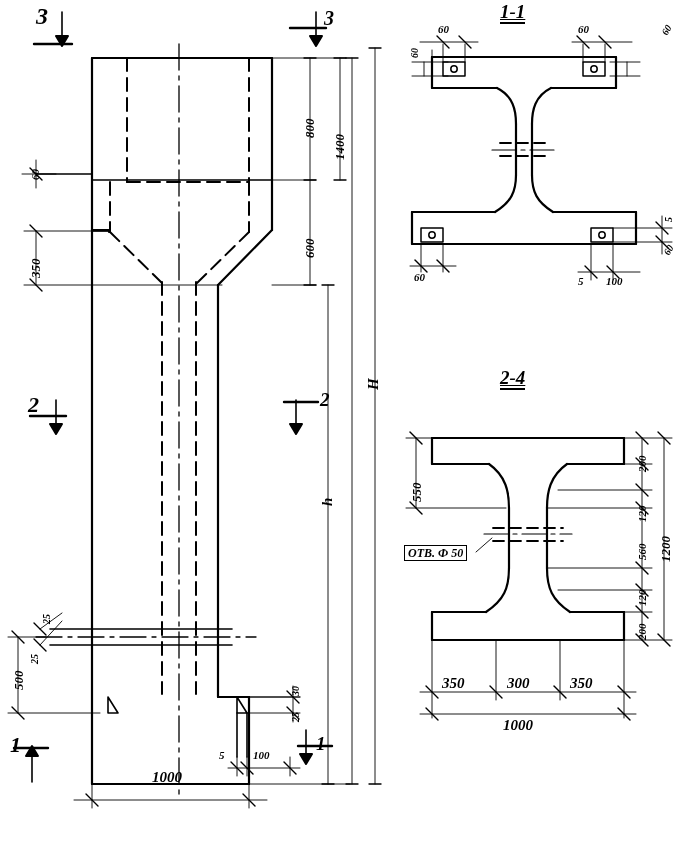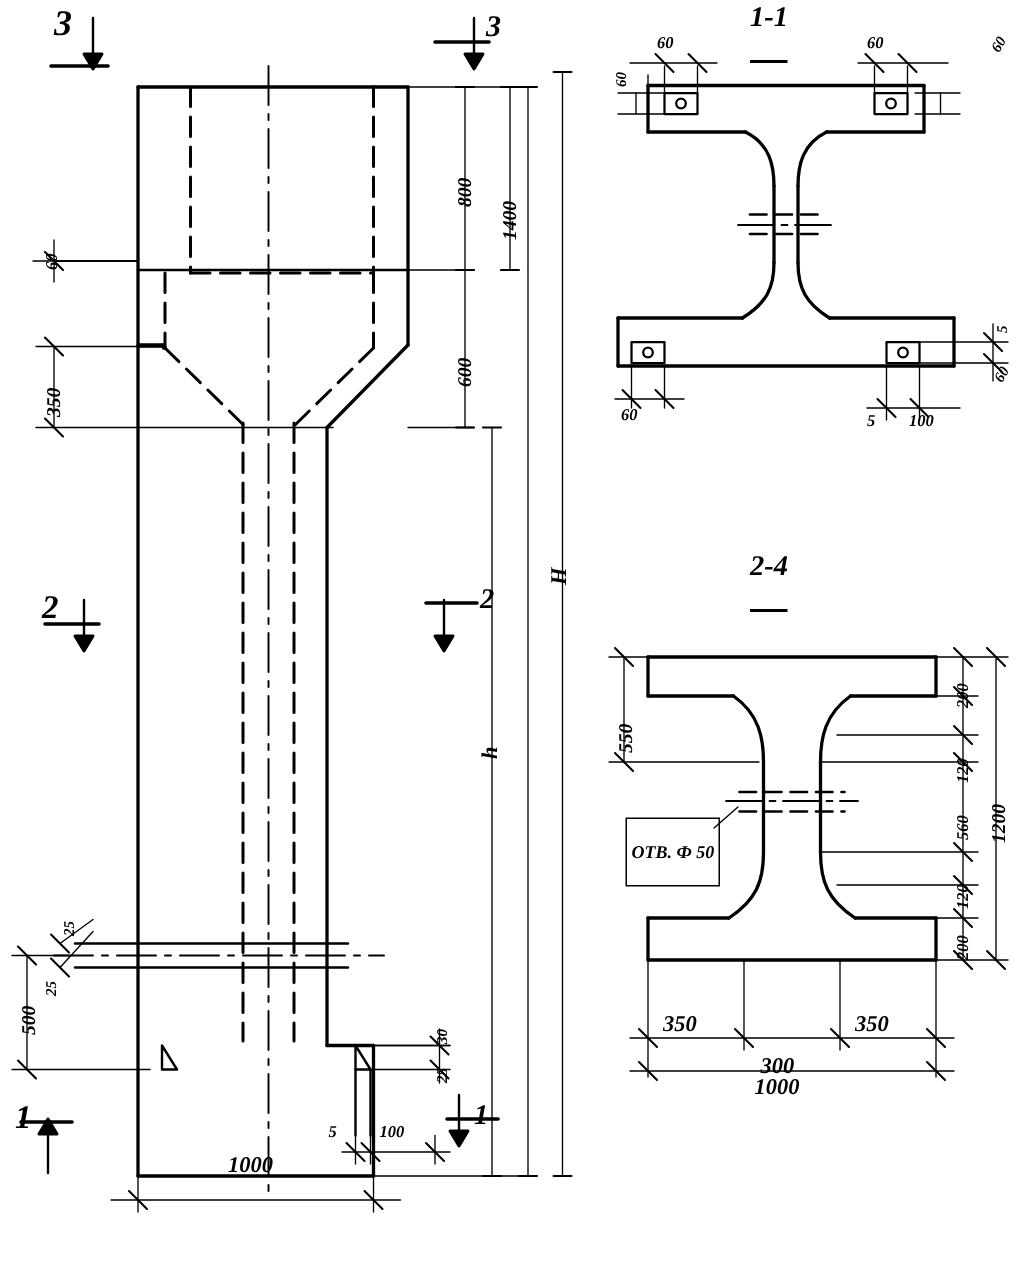--- a/index.html
+++ b/index.html
@@ -27,41 +27,41 @@
   .viewtitle {
     position: absolute;
     font-family: "Liberation Serif", serif;
     font-style: italic;
     font-weight: bold;
     font-size: 19px;
     white-space: nowrap;
     color: #000;
     line-height: 1;
     border-bottom: 2px solid #000;
-    padding-bottom: 19px;
+    padding-bottom: 1px;
+    text-decoration: underline;
   }
   .dim {
     position: absolute;
     font-family: "Liberation Serif", serif;
     font-style: italic;
     font-weight: bold;
     font-size: 13px;
     white-space: nowrap;
     color: #000;
     line-height: 1;
   }
   .dim.sm { font-size: 11px; }
   .dim.xs { font-size: 10px; }
   .dim.big { font-size: 15px; }
   .rot-ccw { transform: rotate(-90deg); transform-origin: left top; }
   .boxed {
     border: 1.5px solid #000;
-    padding: 16px 3px;
+    padding: 1px 3px;
     font-size: 12px;
-    margin-left: 13px;
   }
   svg { position: absolute; left: 0; top: 0; }
 </style>
 </head>
 <body>
 
 <div id="sheet">
 
   <svg width="684" height="842" viewBox="0 0 684 842">
     <g stroke="#000" fill="none" stroke-width="2.2" stroke-linecap="round" stroke-linejoin="round">
@@ -434,17 +434,17 @@
   <div class="dim sm rot-ccw" style="left:637px; top:472px;">200</div>
   <div class="dim sm rot-ccw" style="left:637px; top:522px;">120</div>
   <div class="dim sm rot-ccw" style="left:637px; top:560px;">560</div>
   <div class="dim sm rot-ccw" style="left:637px; top:606px;">120</div>
   <div class="dim sm rot-ccw" style="left:637px; top:640px;">200</div>
   <div class="dim rot-ccw" style="left:659px; top:562px;">1200</div>
 
   <div class="dim boxed" style="left:404px; top:545px;">ОТВ. Ф 50</div>
 
   <div class="dim big" style="left:442px; top:676px;">350</div>
-  <div class="dim big" style="left:507px; top:704px;">300</div>
+  <div class="dim big" style="left:507px; top:676px;">300</div>
   <div class="dim big" style="left:570px; top:676px;">350</div>
   <div class="dim big" style="left:503px; top:718px;">1000</div>
 
 </div>
 
 </body></html>

